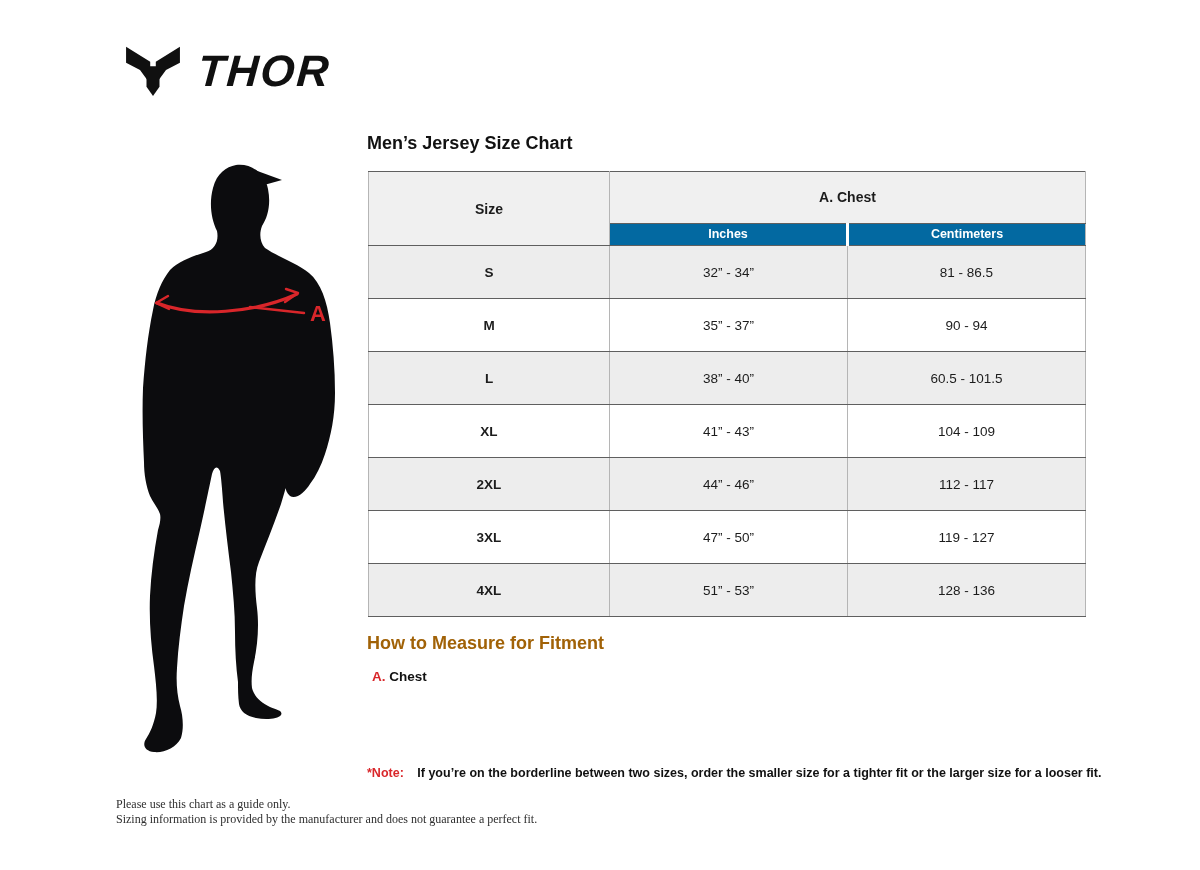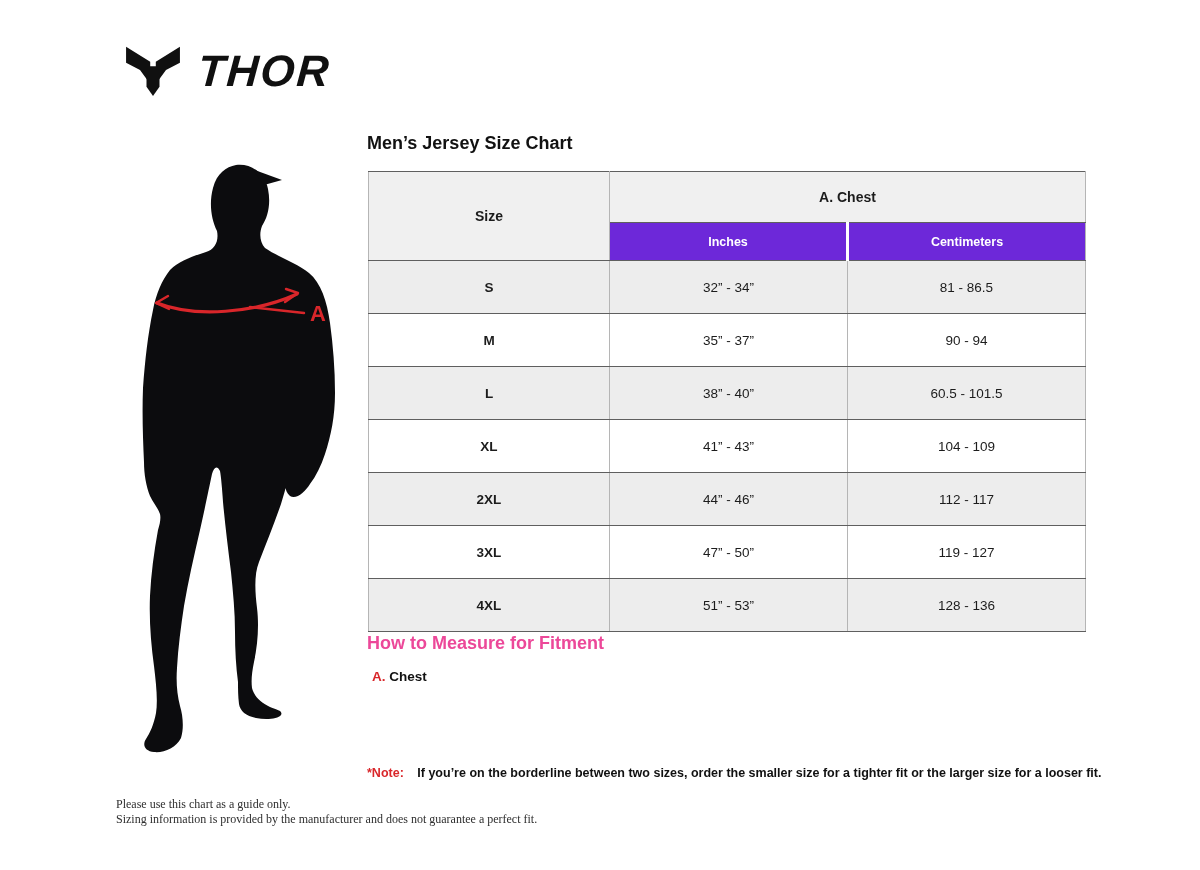--- a/index.html
+++ b/index.html
@@ -21,28 +21,28 @@
 
   .size-table-wrap{position:absolute;left:368px;top:171px;width:718px;}
   table.size-table{border-collapse:collapse;width:100%;table-layout:fixed;
                    border:1px solid #8f8f8f;font-size:13.5px;}
   table.size-table th,table.size-table td{
       text-align:center;vertical-align:middle;
       border-left:1px solid #b5b5b5;border-right:1px solid #b5b5b5;
       border-top:1px solid #5f5f5f;border-bottom:1px solid #5f5f5f;}
   .hdr-size{background:#f0f0f0;font-weight:bold;font-size:14px;height:71px;width:238px;}
   .hdr-group{background:#f0f0f0;font-weight:bold;font-size:14px;height:48px;}
-  .hdr-bar{background:#6d28d9;color:#ffffff;font-weight:bold;font-size:12.5px;height:21px;padding:8px;}
+  .hdr-bar{background:#0369a1;color:#ffffff;font-weight:bold;font-size:12.5px;height:21px;padding:0;}
   .hdr-bar + .hdr-bar{border-left:3px solid #ffffff;}
   td.cell{height:50px;}
   td.size-cell{font-weight:bold;}
   tr.row-odd td{background:#ededed;}
   tr.row-even td{background:#ffffff;}
 
-  .measure-title{position:absolute;left:367px;top:633px;font-size:18px;font-weight:bold;color:#ec4899;}
+  .measure-title{position:absolute;left:367px;top:633px;font-size:18px;font-weight:bold;color:#a16207;}
   .measure-item{position:absolute;left:372px;top:669px;width:380px;}
   .measure-item .item-head{font-size:13.5px;font-weight:bold;color:#111;}
   .measure-item .item-key{color:#d9262a;}
   .measure-item .item-desc{margin-top:3px;font-size:12.5px;line-height:16px;color:#222;}
 
   .note-line{position:absolute;left:367px;top:766px;font-size:12.5px;font-weight:bold;color:#111;text-align:center;}
   .note-label{color:#d9262a;margin-right:10px;}
 
   .disclaimer{position:absolute;left:116px;top:797px;font-size:12px;line-height:15px;
               color:#2e2e2e;font-family:"Liberation Serif",serif;}

